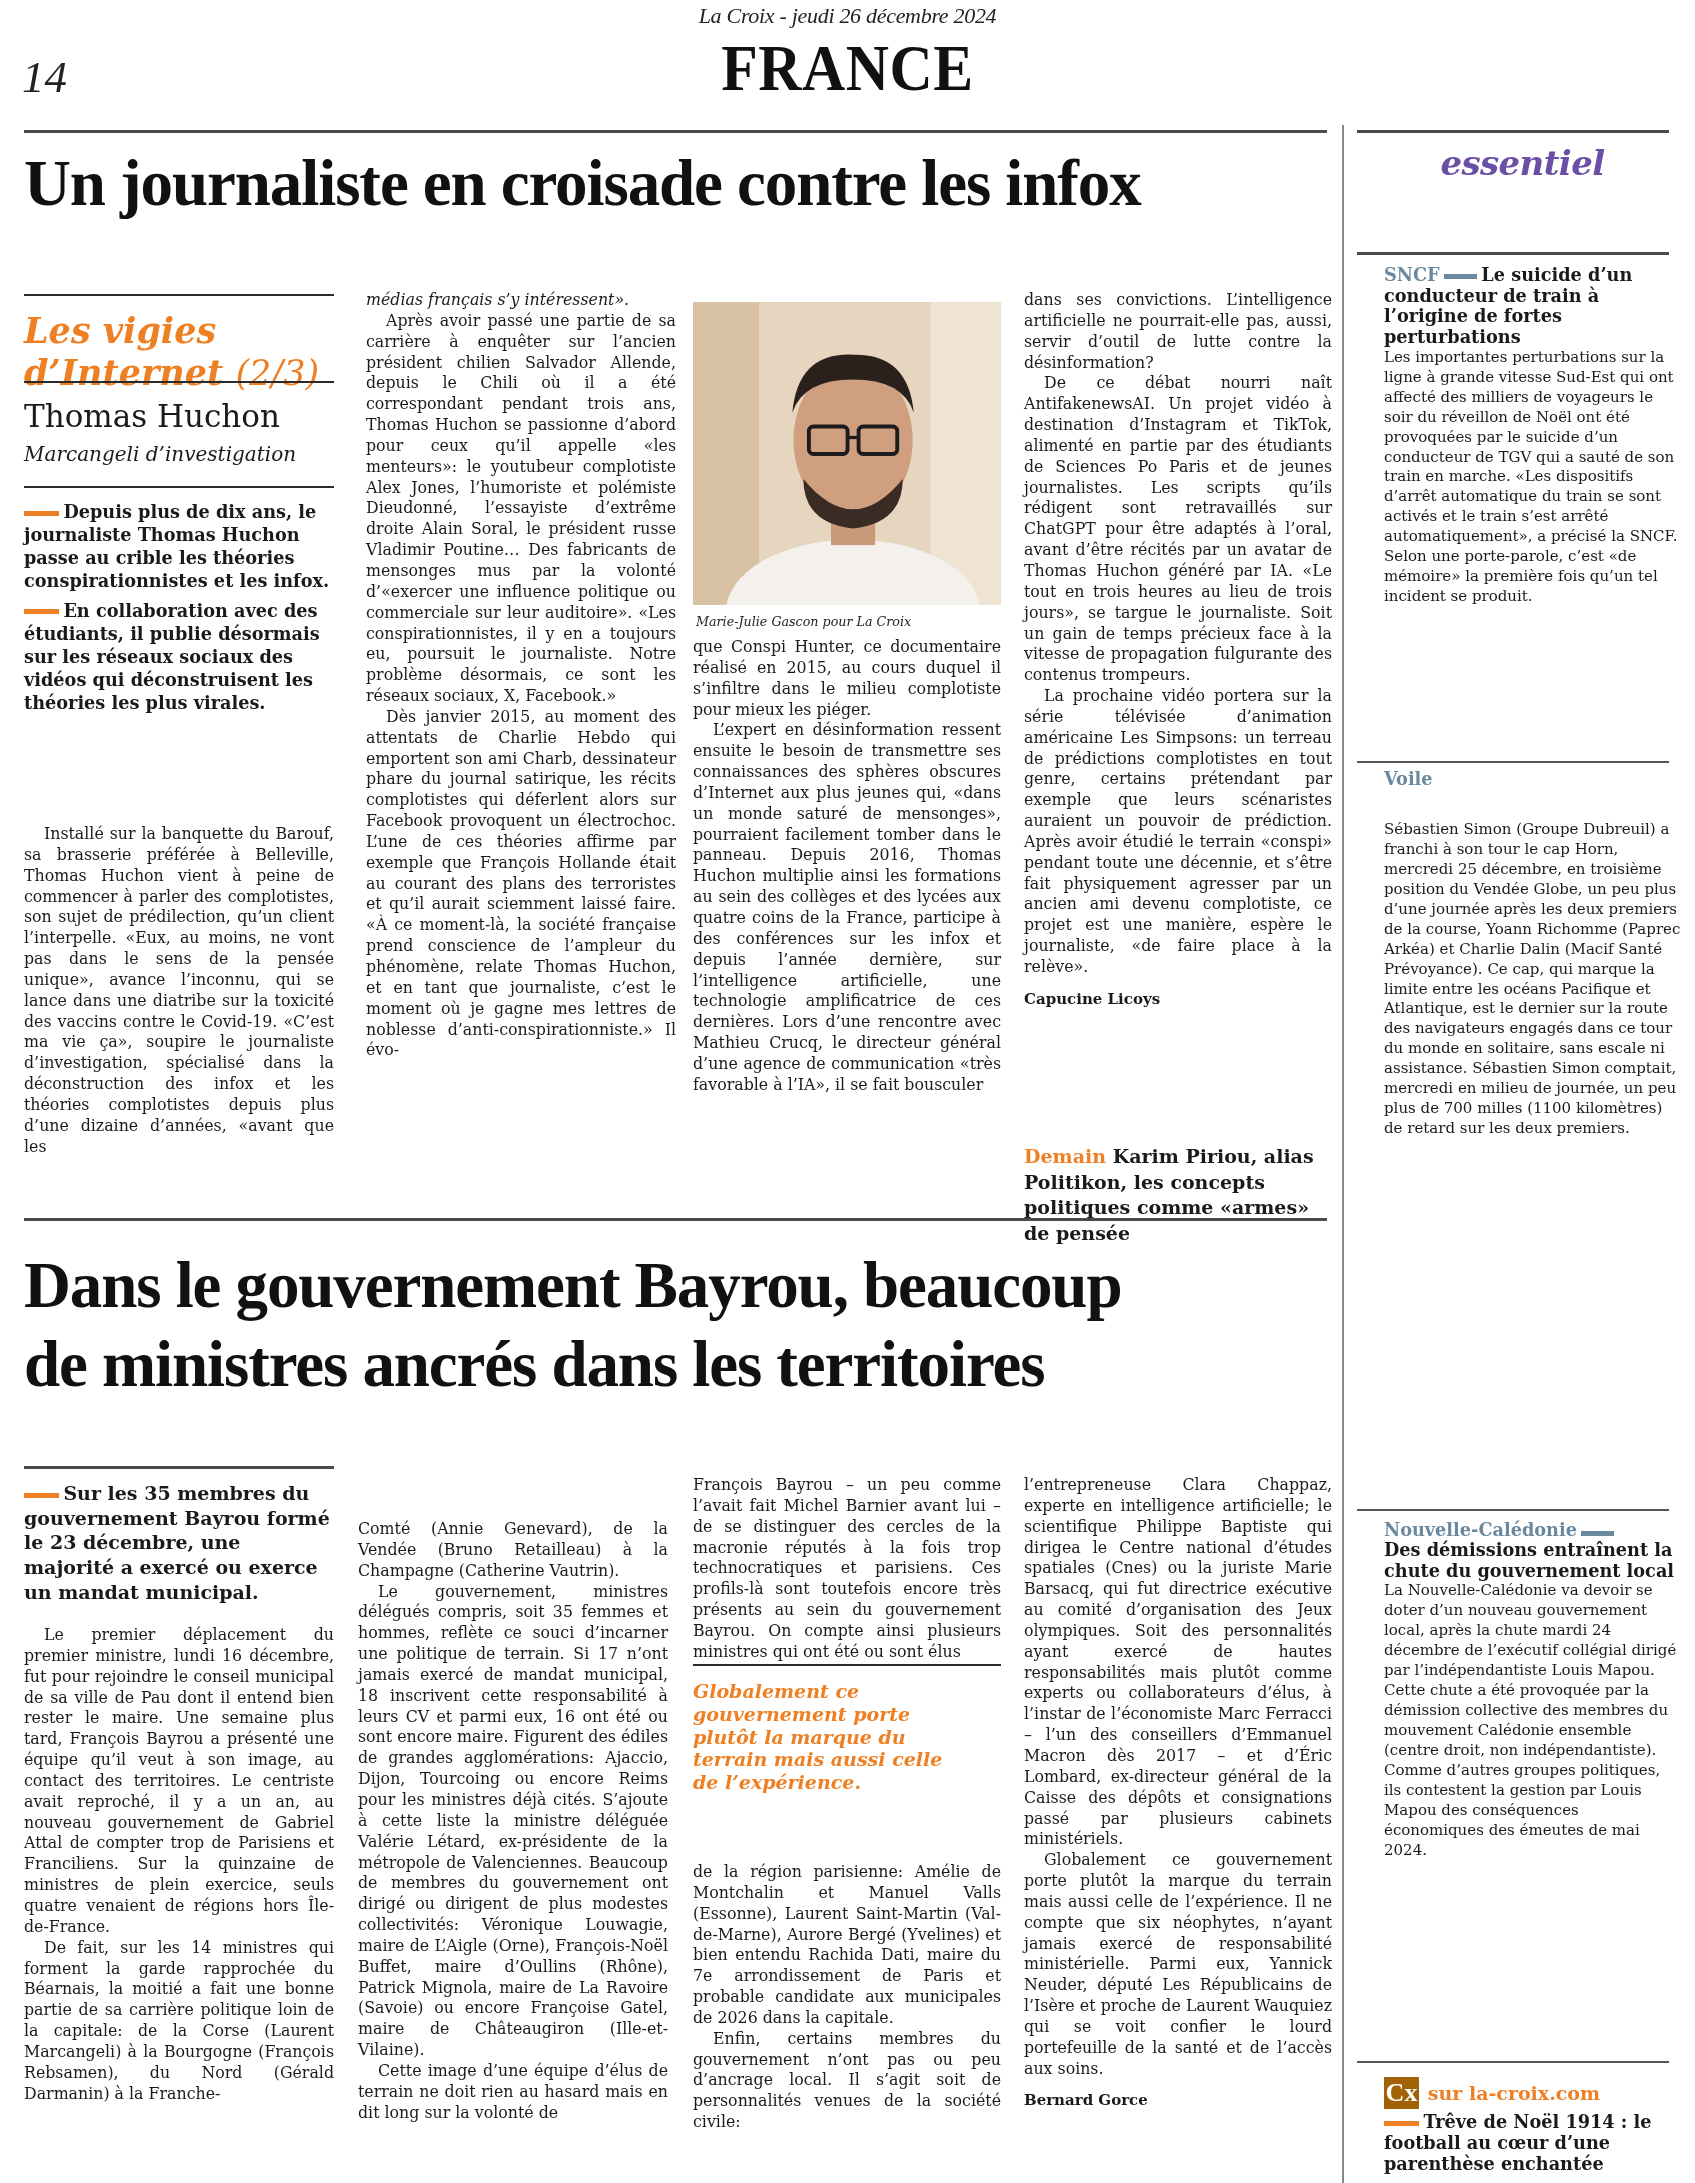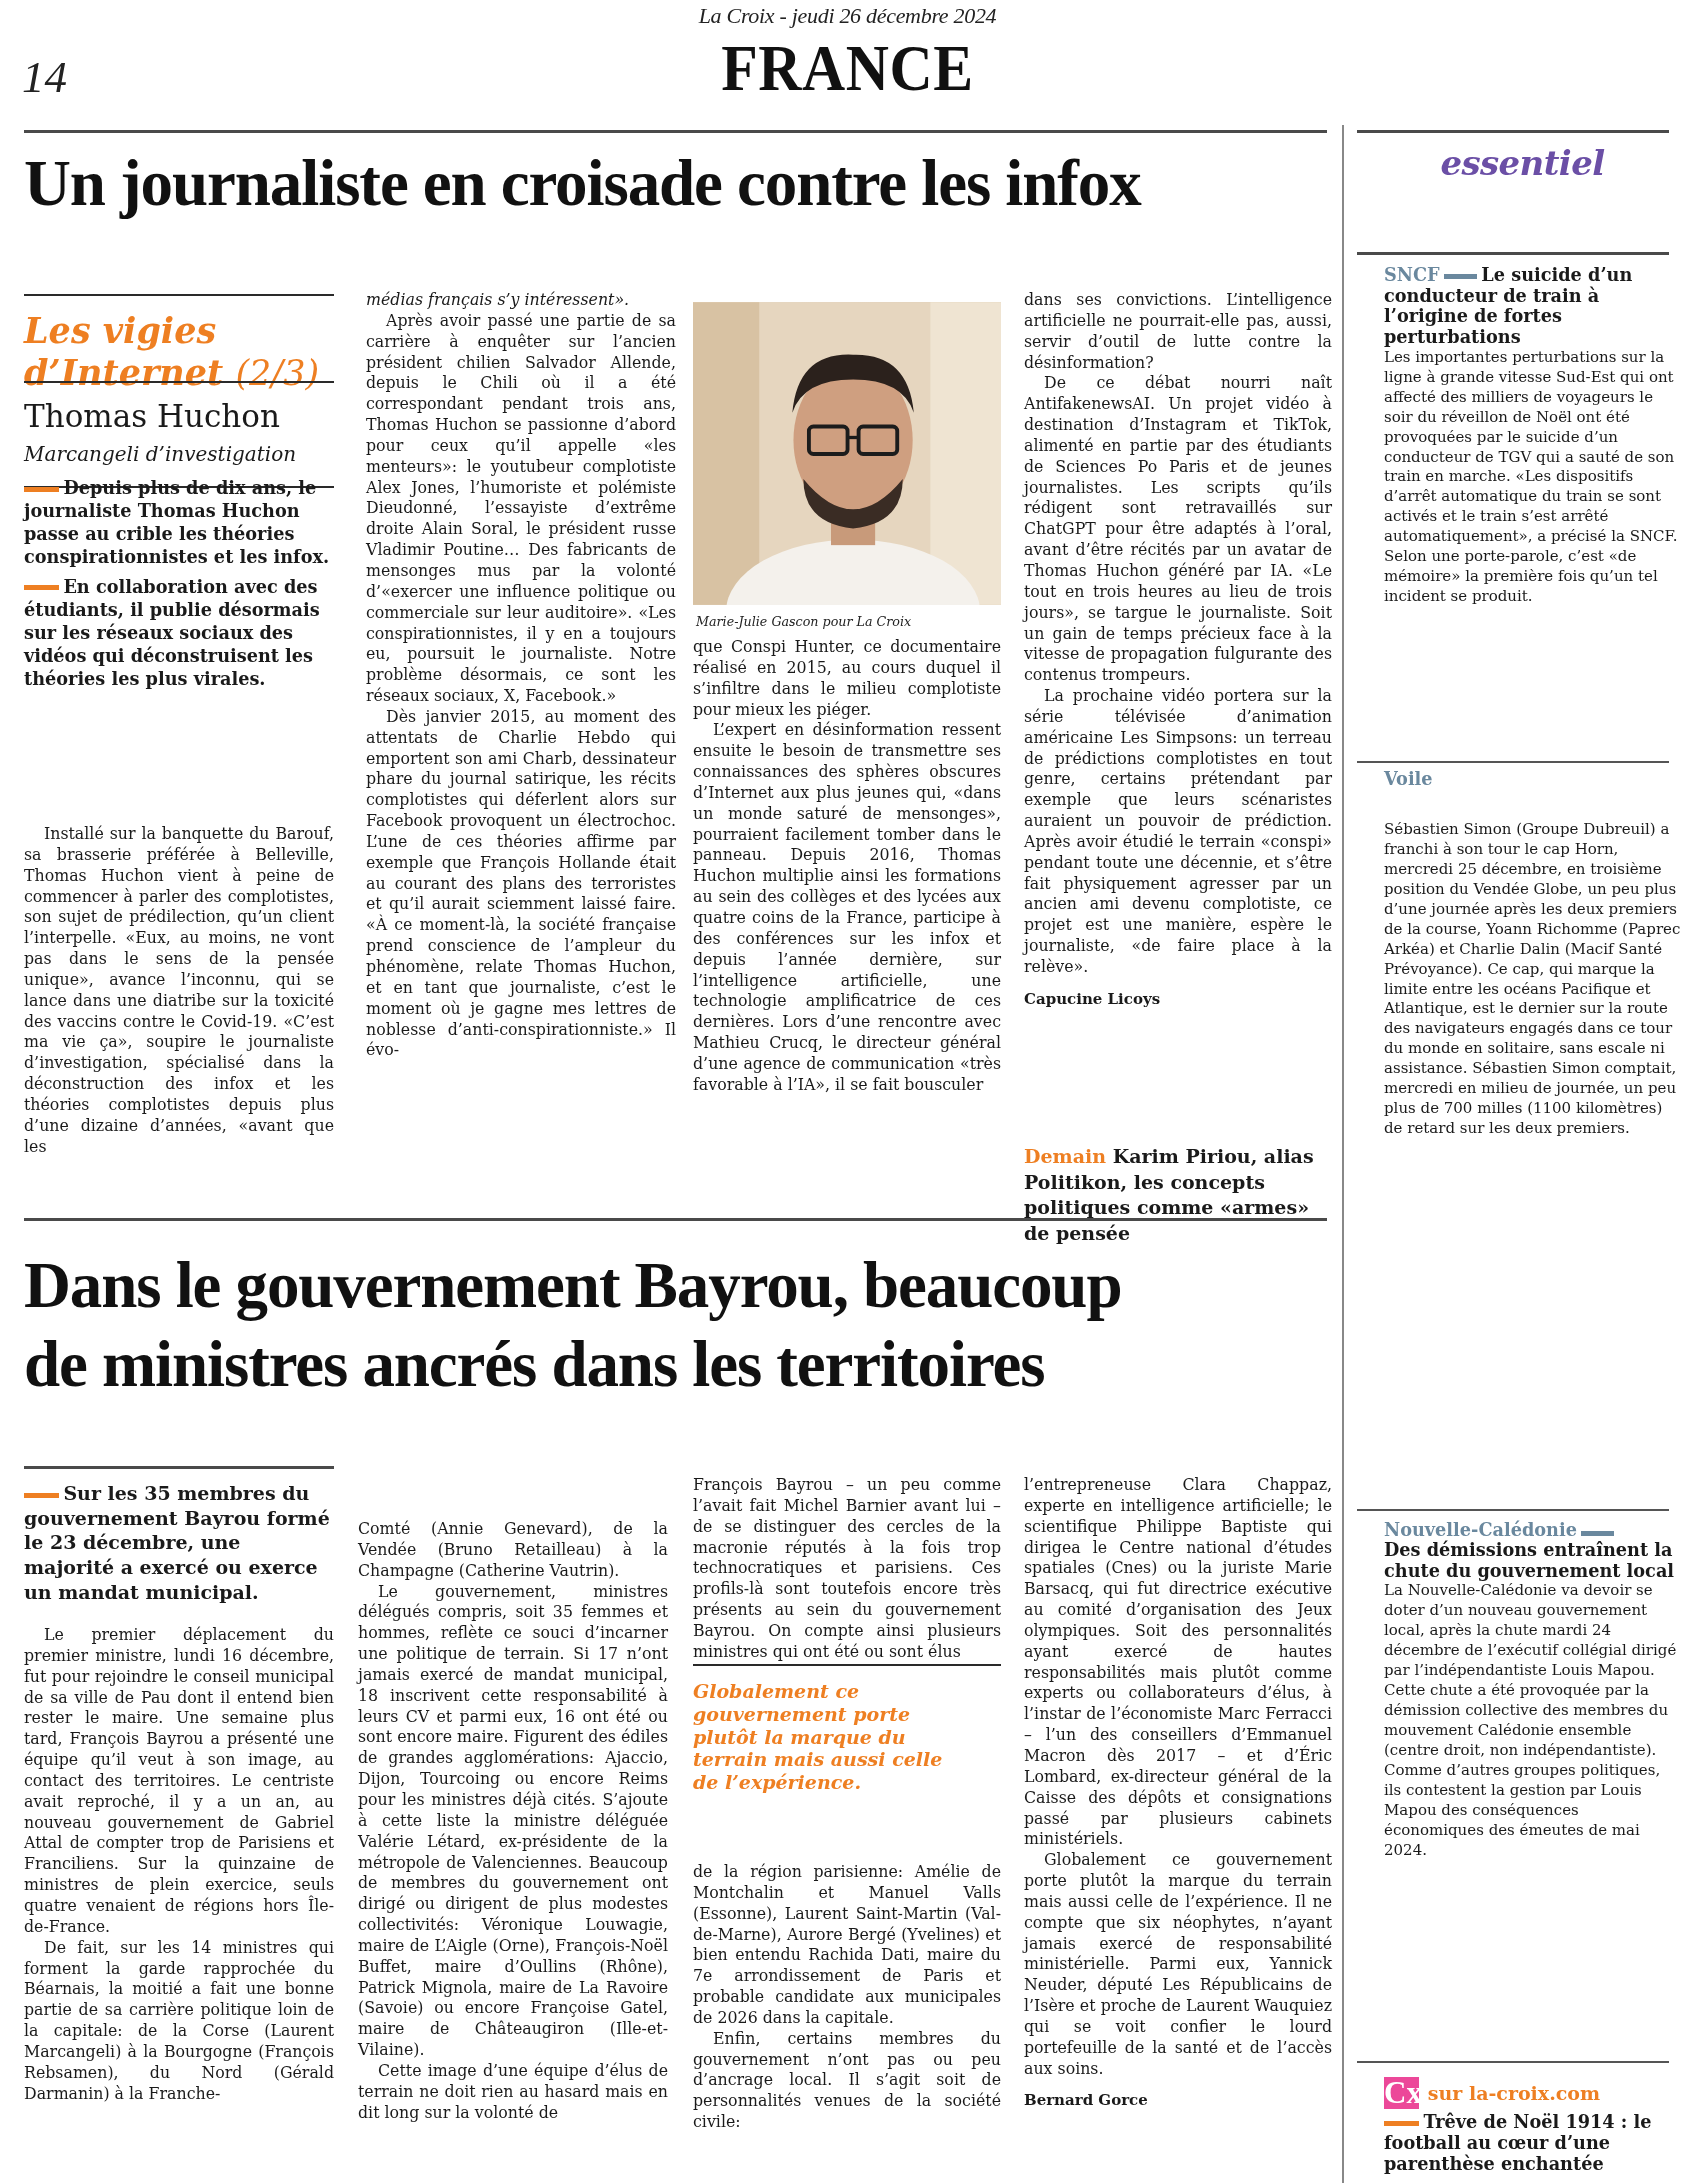--- a/index.html
+++ b/index.html
@@ -45,21 +45,21 @@
 
   .pullquote { font-family: "DejaVu Serif", serif; font-style: italic; font-weight: bold; font-size: 19px; line-height: 1.2; color: #ee7f22; }
 
   
   .essentiel { left: 1349px; width: 347px; top: 143px; text-align: center; font-family: "DejaVu Serif", serif; font-style: italic; font-weight: bold; font-size: 34px; color: #6b4fa6; letter-spacing: -0.6px; }
   .side-block { left: 1384px; width: 298px; }
   .side-tag { font-family: "DejaVu Serif", serif; font-weight: bold; color: #6a889e; font-size: 17.7px; }
   .side-head { font-family: "DejaVu Serif", serif; font-weight: bold; font-size: 17.7px; line-height: 1.17; color: #1a1a1a; }
   .side-body { font-family: "DejaVu Serif", serif; font-size: 15px; line-height: 1.33; color: #1a1a1a; }
   .side-title-big { font-family: "DejaVu Serif", serif; font-size: 30px; line-height: 1.18; color: #1a1a1a; }
-  .cx-logo { display: inline-block; width: 35px; height: 32px; background: #ec4899; color: #fff; font-family: "Liberation Serif", serif; font-size: 31px; font-weight: bold; line-height: 32px; vertical-align: middle; margin-right: 8.8px; }
+  .cx-logo { display: inline-block; width: 35px; height: 32px; background: #a16207; color: #fff; font-family: "Liberation Serif", serif; font-size: 26px; font-weight: bold; line-height: 32px; text-align: center; vertical-align: middle; margin-right: 8.8px; }
   .cx-site { font-family: "DejaVu Serif", serif; font-weight: bold; color: #ee7f22; font-size: 19px; vertical-align: middle; }
 </style>
 </head>
 <body>
 
 <div class="abs dateline">La Croix - jeudi 26 décembre 2024</div>
 <div class="abs page-number">14</div>
 <div class="abs section-title">FRANCE</div>
 
 <div class="abs rule-thick" style="left:24px; top:130px; width:1303px;"></div>
@@ -71,21 +71,21 @@
 <div class="abs rule-thin" style="left:24px; top:294px; width:310px;"></div>
 <div class="abs series">
   <span>Les vigies d’Internet</span>
   <span class="part">(2/3)</span>
 </div>
 <div class="abs rule-thin" style="left:24px; top:381px; width:310px;"></div>
 <div class="abs portrait-name" style="top:398px;">Thomas Huchon</div>
 <div class="abs portrait-role" style="top:442px;">Marcangeli d’investigation</div>
 <div class="abs rule-thin" style="left:24px; top:486px; width:310px;"></div>
 
-<div class="abs chapo" style="left:24px; top:476px; width:310px;">
+<div class="abs chapo" style="left:24px; top:500px; width:310px;">
   <p><span class="dash-orange"></span><span>Depuis plus de dix ans, le journaliste Thomas Huchon passe au crible les théories conspirationnistes et les infox.</span></p>
   <p><span class="dash-orange"></span><span>En collaboration avec des étudiants, il publie désormais sur les réseaux sociaux des vidéos qui déconstruisent les théories les plus virales.</span></p>
 </div>
 
 <div class="abs body-col" style="left:24px; top:824px; width:310px;">
   <p>Installé sur la banquette du Barouf, sa brasserie préférée à Belleville, Thomas Huchon vient à peine de commencer à parler des complotistes, son sujet de prédilection, qu’un client l’interpelle. «Eux, au moins, ne vont pas dans le sens de la pensée unique», avance l’inconnu, qui se lance dans une diatribe sur la toxicité des vaccins contre le Covid-19. «C’est ma vie ça», soupire le journaliste d’investigation, spécialisé dans la déconstruction des infox et les théories complotistes depuis plus d’une dizaine d’années, «avant que les</p>
 </div>
 
 <div class="abs body-col" style="left:366px; top:290px; width:310px;">
   <p class="noindent" style="font-style:italic;">médias français s’y intéressent».</p>

